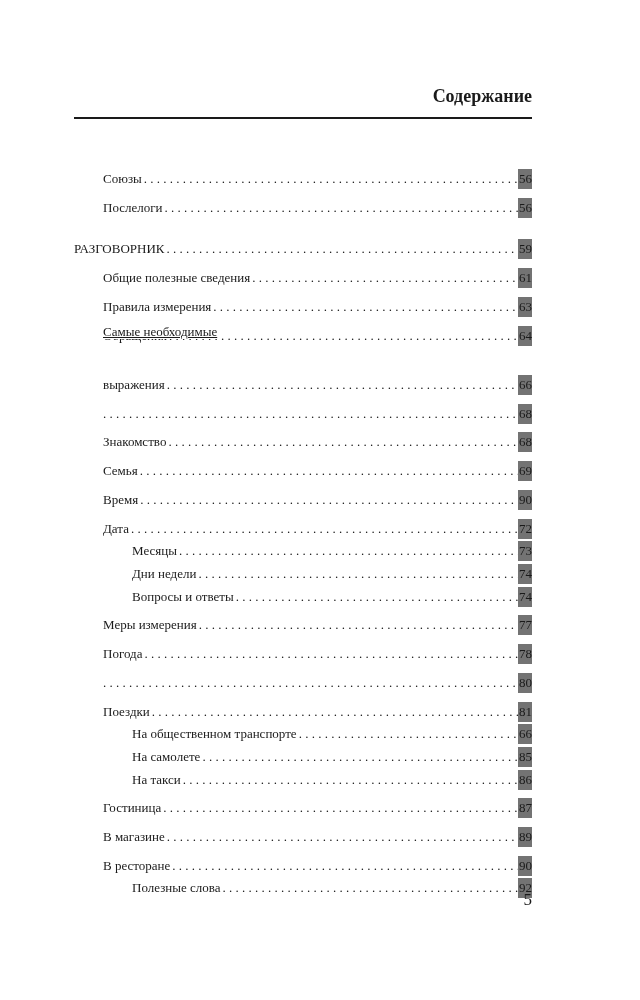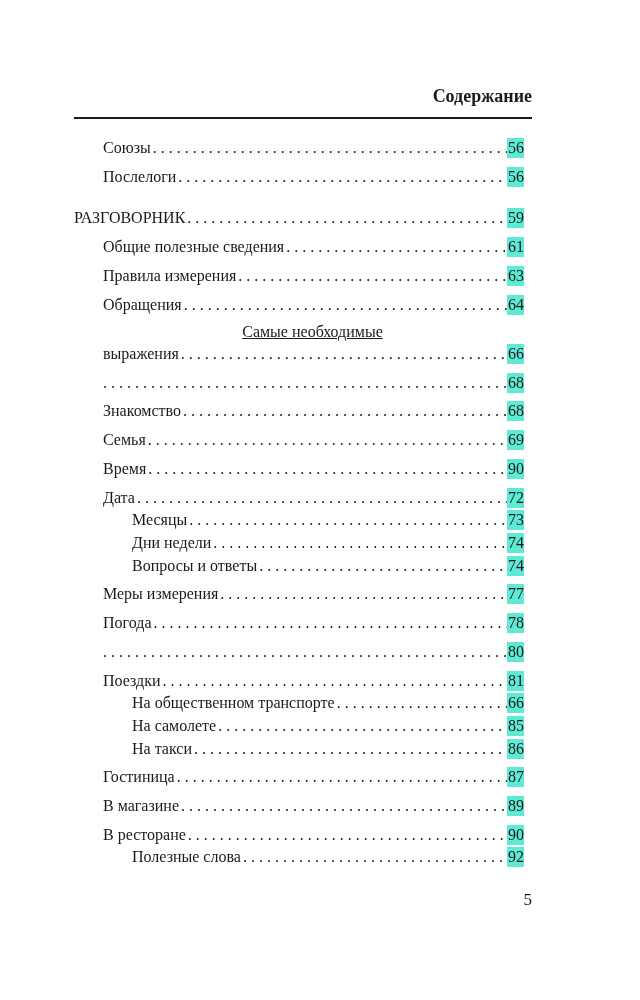--- a/index.html
+++ b/index.html
@@ -1,26 +1,26 @@
 <!DOCTYPE html>
 <html><head>
   <meta charset="utf-8">
   <style>
     html, body { margin: 0; padding: 0; background: #ffffff; }
     body { width: 640px; height: 1000px; position: relative; overflow: hidden;
            font-family: "Liberation Serif", "DejaVu Serif", serif; color: #1a1a1a; }
     .header-title { position: absolute; top: 86px; right: 108px; font-size: 18px; font-weight: bold; text-align: right; }
     .rule { position: absolute; top: 117px; left: 74px; width: 458px; height: 2px; background: #1a1a1a; }
     .toc { position: absolute; left: 74px; width: 458px; }
-    .entry { position: absolute; left: 0; right: 8px; font-size: 16px; line-height: 20px;
-             display: flex; align-items: flex-end; text-align: center; }
+    .entry { position: absolute; left: 0; right: 0; font-size: 13px; line-height: 20px;
+             display: flex; align-items: flex-end; }
     .entry .label { white-space: nowrap; background: #fff; padding-right: 2px; }
     .entry .dots { flex: 1; overflow: hidden; white-space: nowrap; letter-spacing: 3.2px; }
     .entry .dots::before { content: ". . . . . . . . . . . . . . . . . . . . . . . . . . . . . . . . . . . . . . . . . . . . . . . . . . . . . . . . . . . . . . . . . . . . . . . . . . . . . . . . . . . . . . . . . . . . . . . . . . . . . . . . . . . . . . . . . . . . . . ."; letter-spacing: 0; }
-    .entry .page { white-space: nowrap; padding-left: 1px; background: #5eead4; }
+    .entry .page { white-space: nowrap; padding-left: 1px; background: #737373; margin-top: 31px; }
     .lvl0 { padding-left: 0; }
     .lvl1 { padding-left: 29px; }
     .lvl2 { padding-left: 58px; }
     .page-number { position: absolute; top: 890px; right: 108px; font-size: 17px; }
   </style>
 </head>
 <body>
 
 <div class="header-title">Содержание</div>
 <div class="rule"></div>

